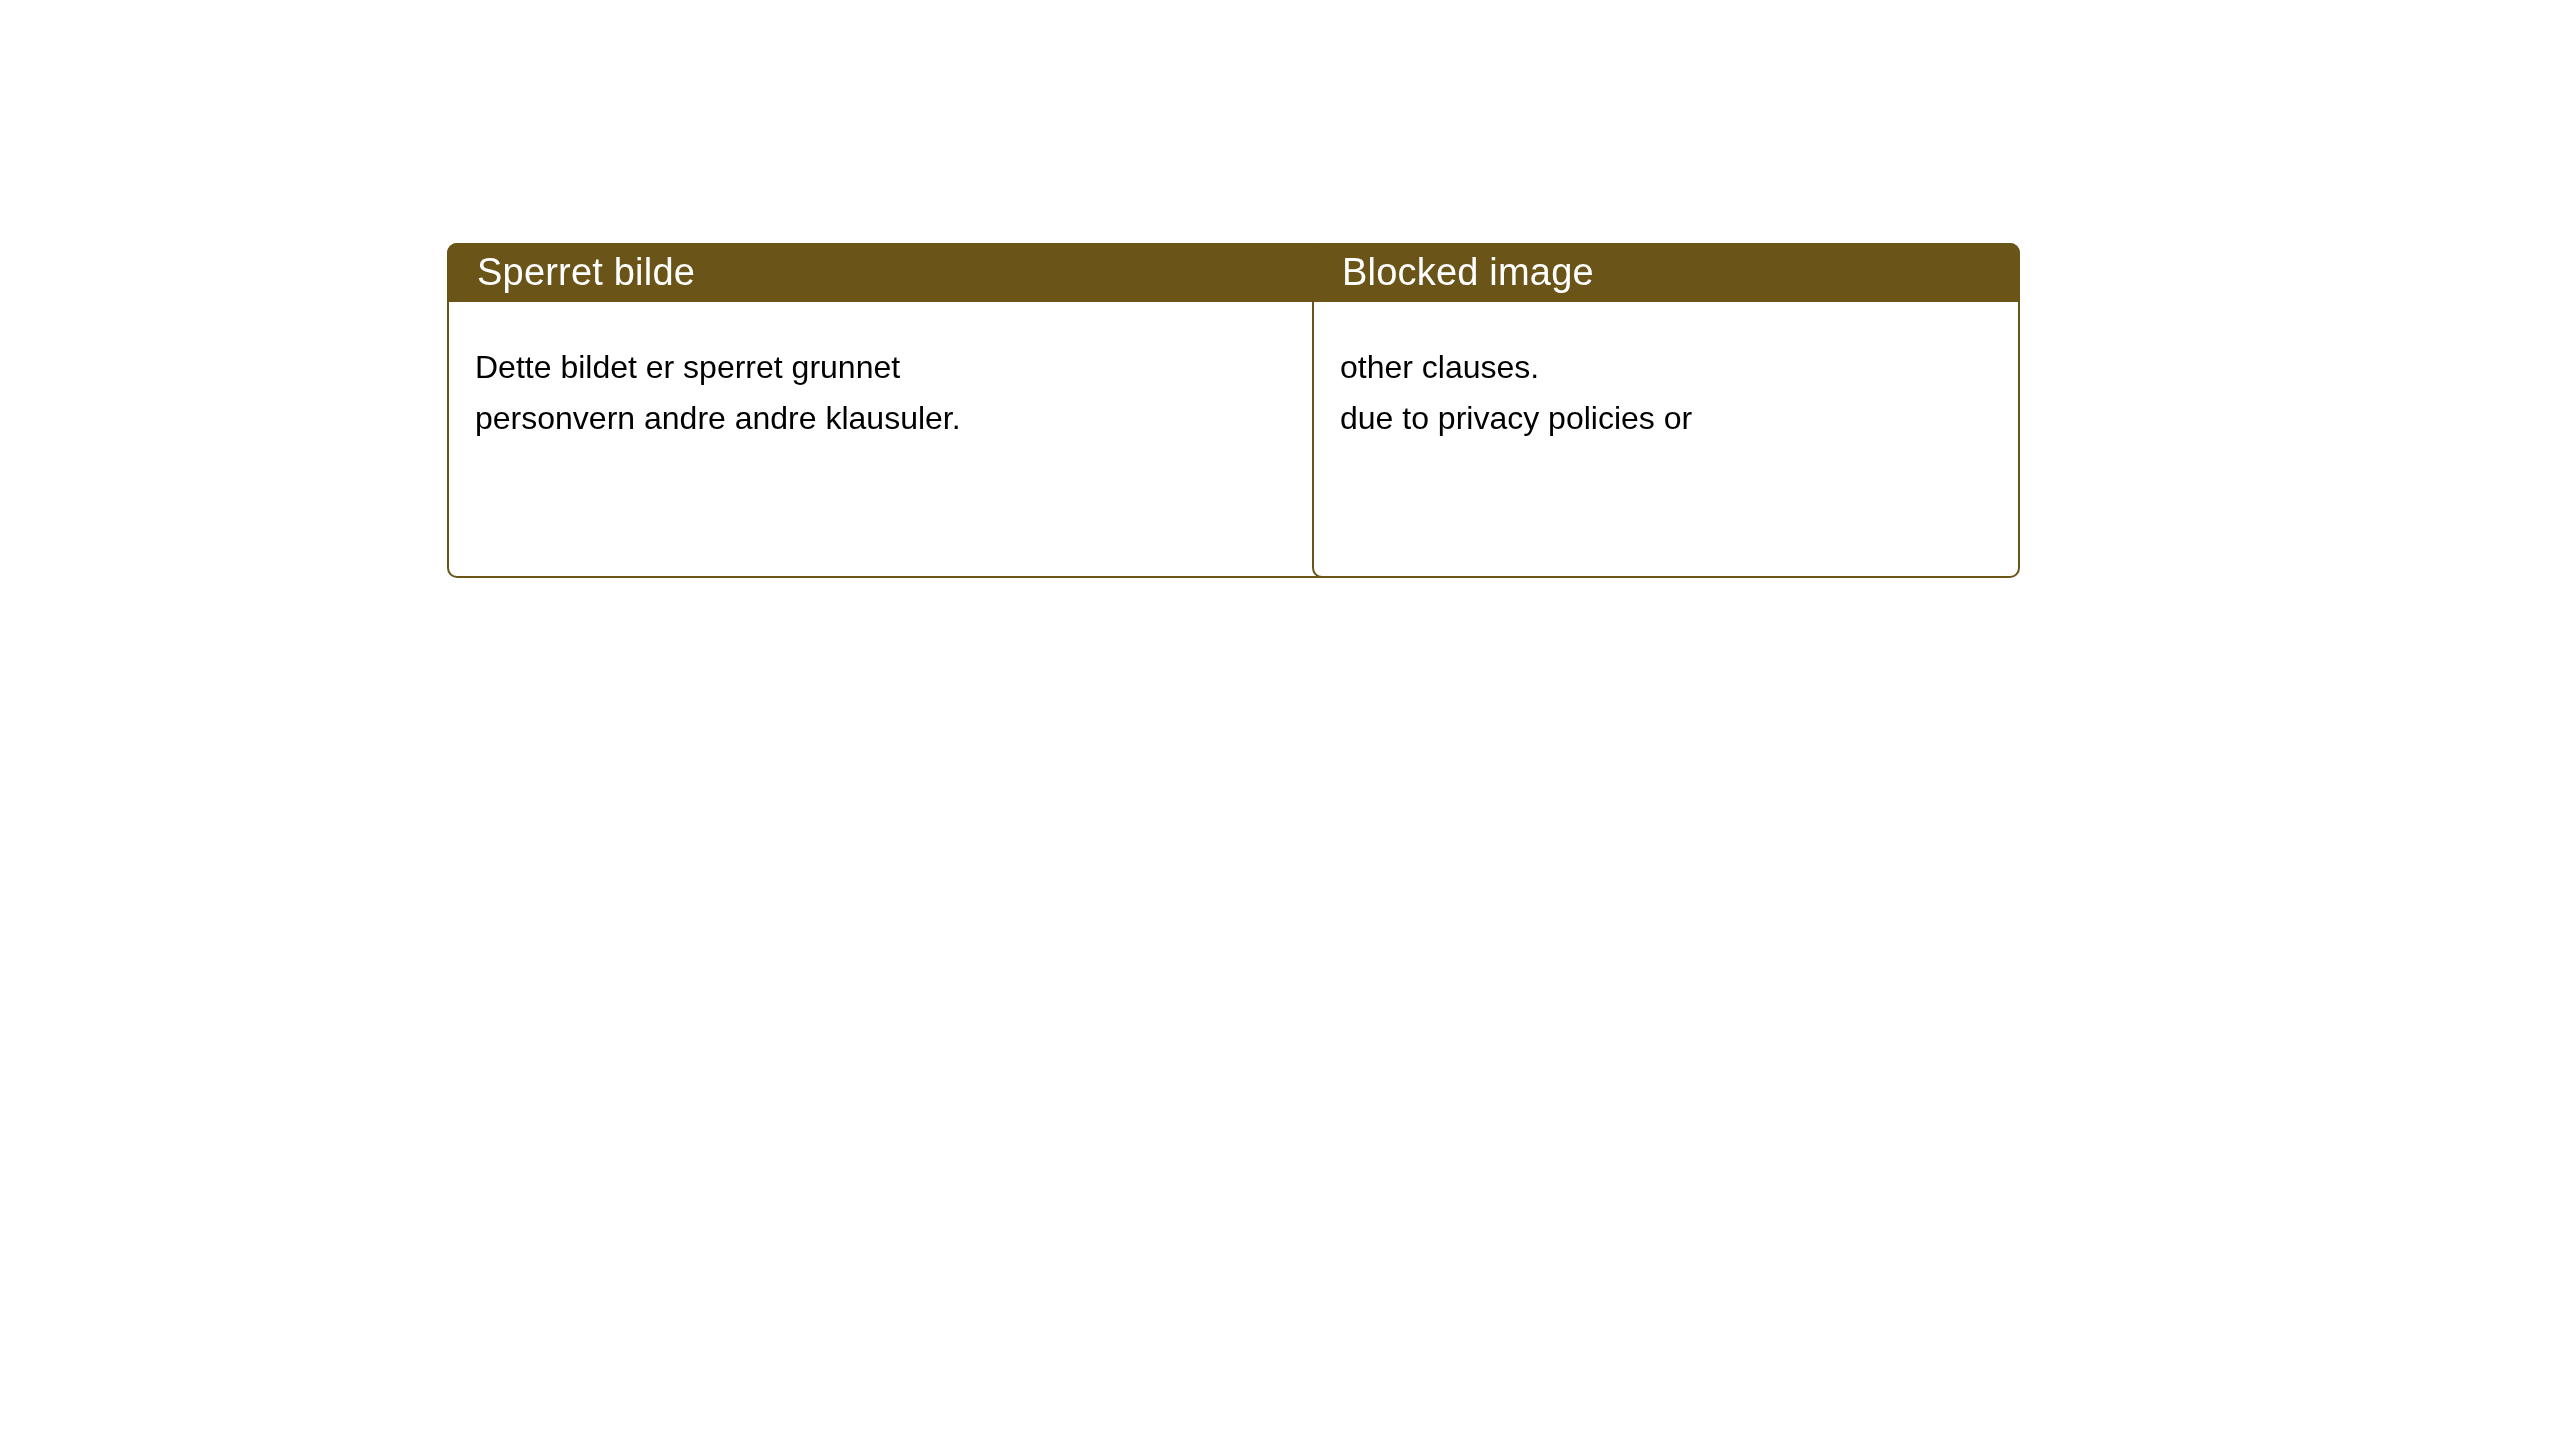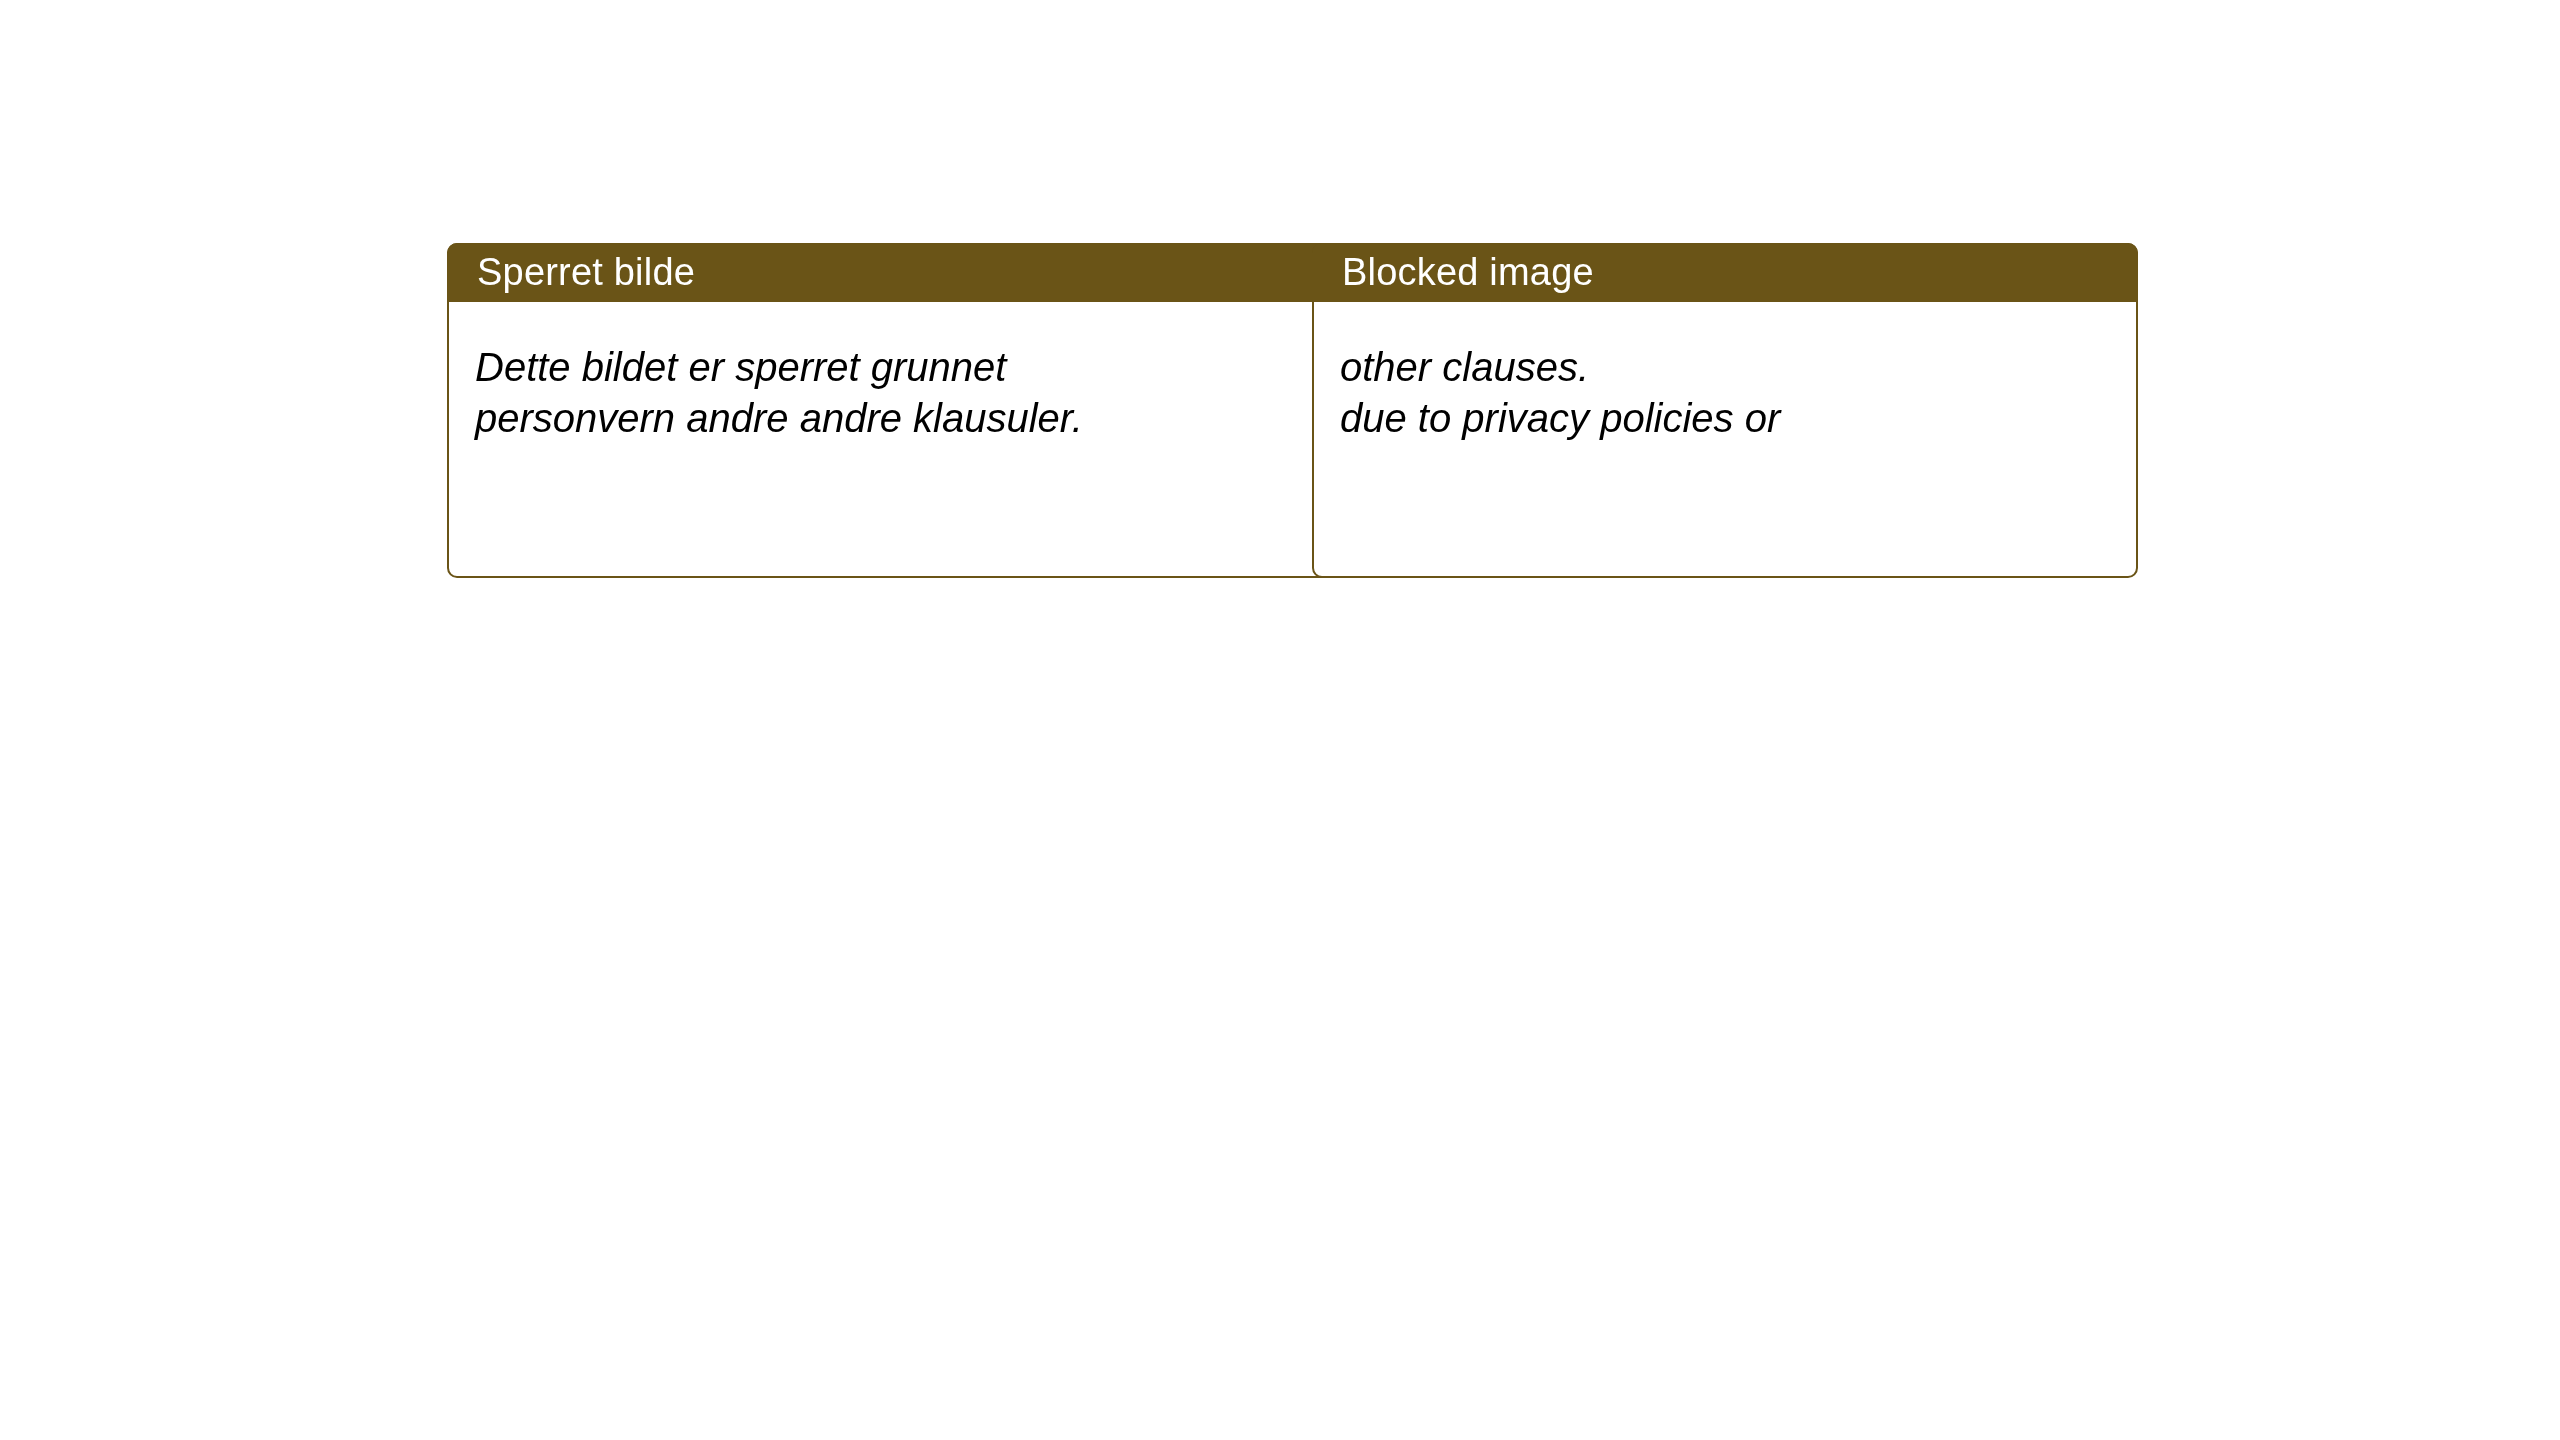--- a/index.html
+++ b/index.html
@@ -19,44 +19,43 @@
   }
   .notice-card {
     position: absolute;
     top: 243px;
     height: 335px;
     background: #ffffff;
     border: 2px solid var(--panel-brown);
     border-radius: 10px;
   }
   .notice-card.left  { left: 447px;  width: 886px; }
-  .notice-card.right { left: 1312px; width: 826px; }
+  .notice-card.right { left: 1312px; width: 708px; }
   .card-header {
     margin: -2px -2px 0 -2px;
     height: 59px;
     background: var(--panel-brown);
     border-radius: 10px 10px 0 0;
     display: flex;
     align-items: center;
     padding: 0 30px;
   }
   .card-title {
     color: var(--header-text);
     font-size: 38px;
     font-weight: 400;
     letter-spacing: 0.2px;
     white-space: nowrap;
   }
   .card-body {
     padding: 40px 26px 0 26px;
     color: var(--body-text);
-    font-size: 40px;
+    font-size: 32px;
     line-height: 51px;
     font-weight: 400;
-    font-style: italic;
   }
   .body-line { white-space: nowrap; }
 </style>
 </head>
 <body>
 
 <div class="notice-card left">
   <div class="card-header">
     <span class="card-title">Sperret bilde</span>
   </div>

